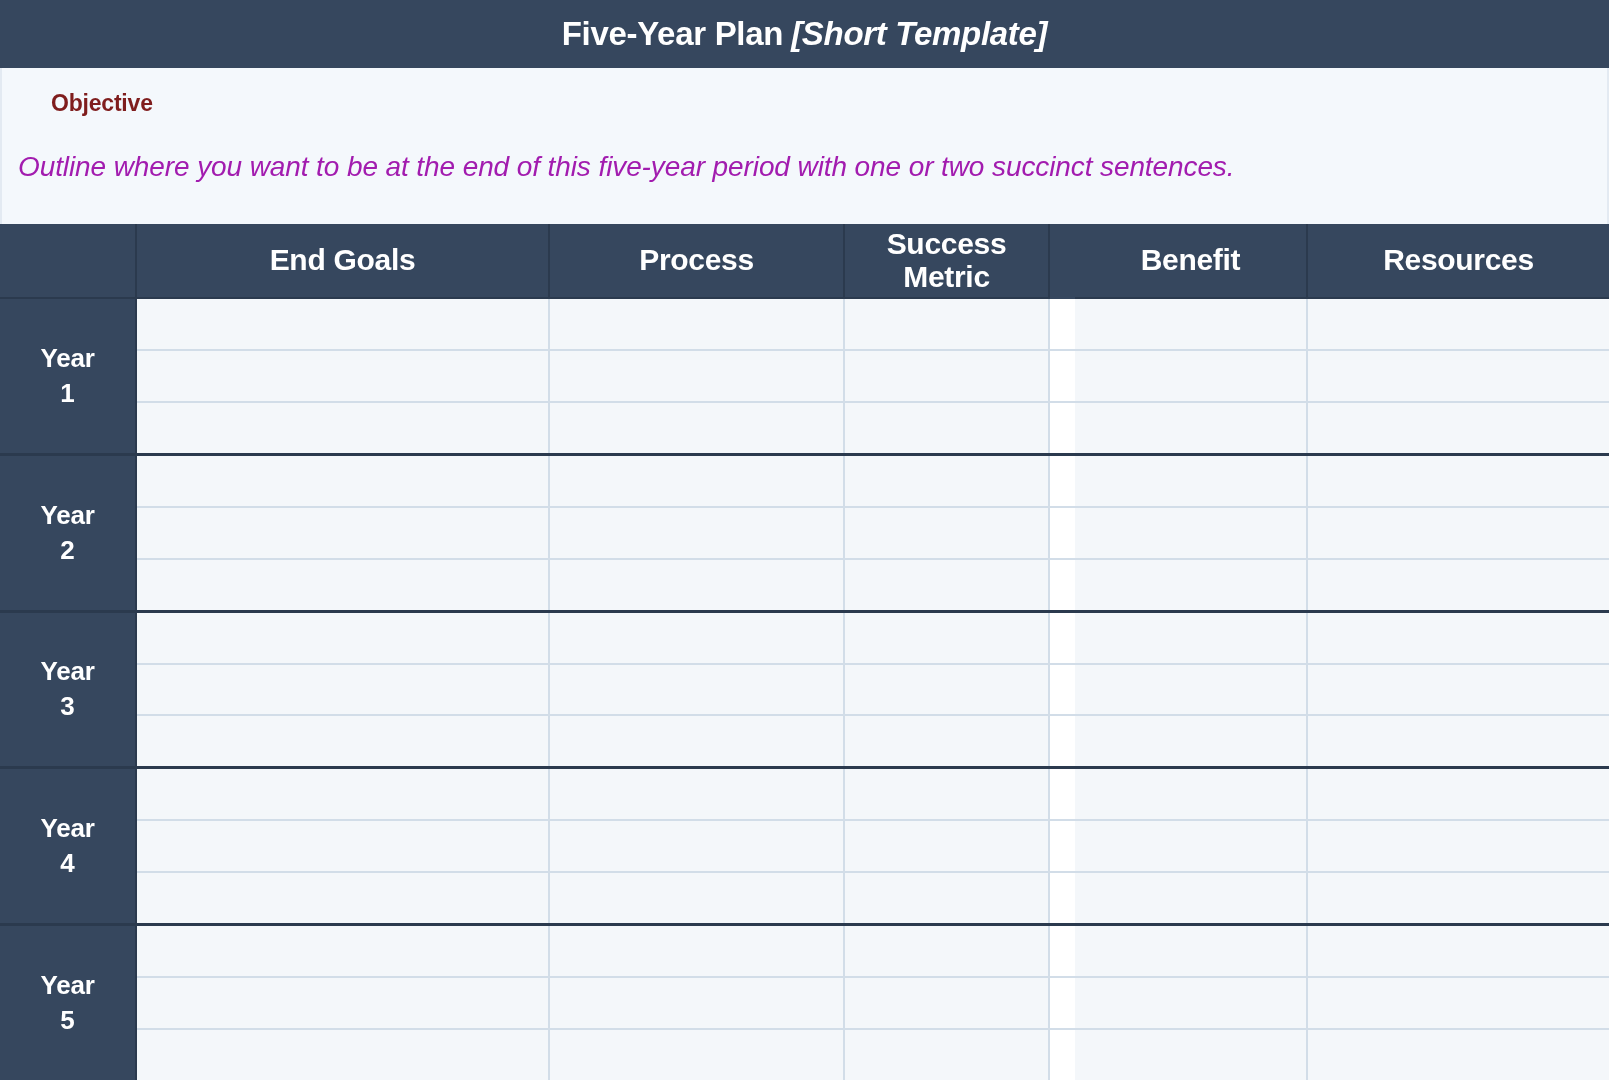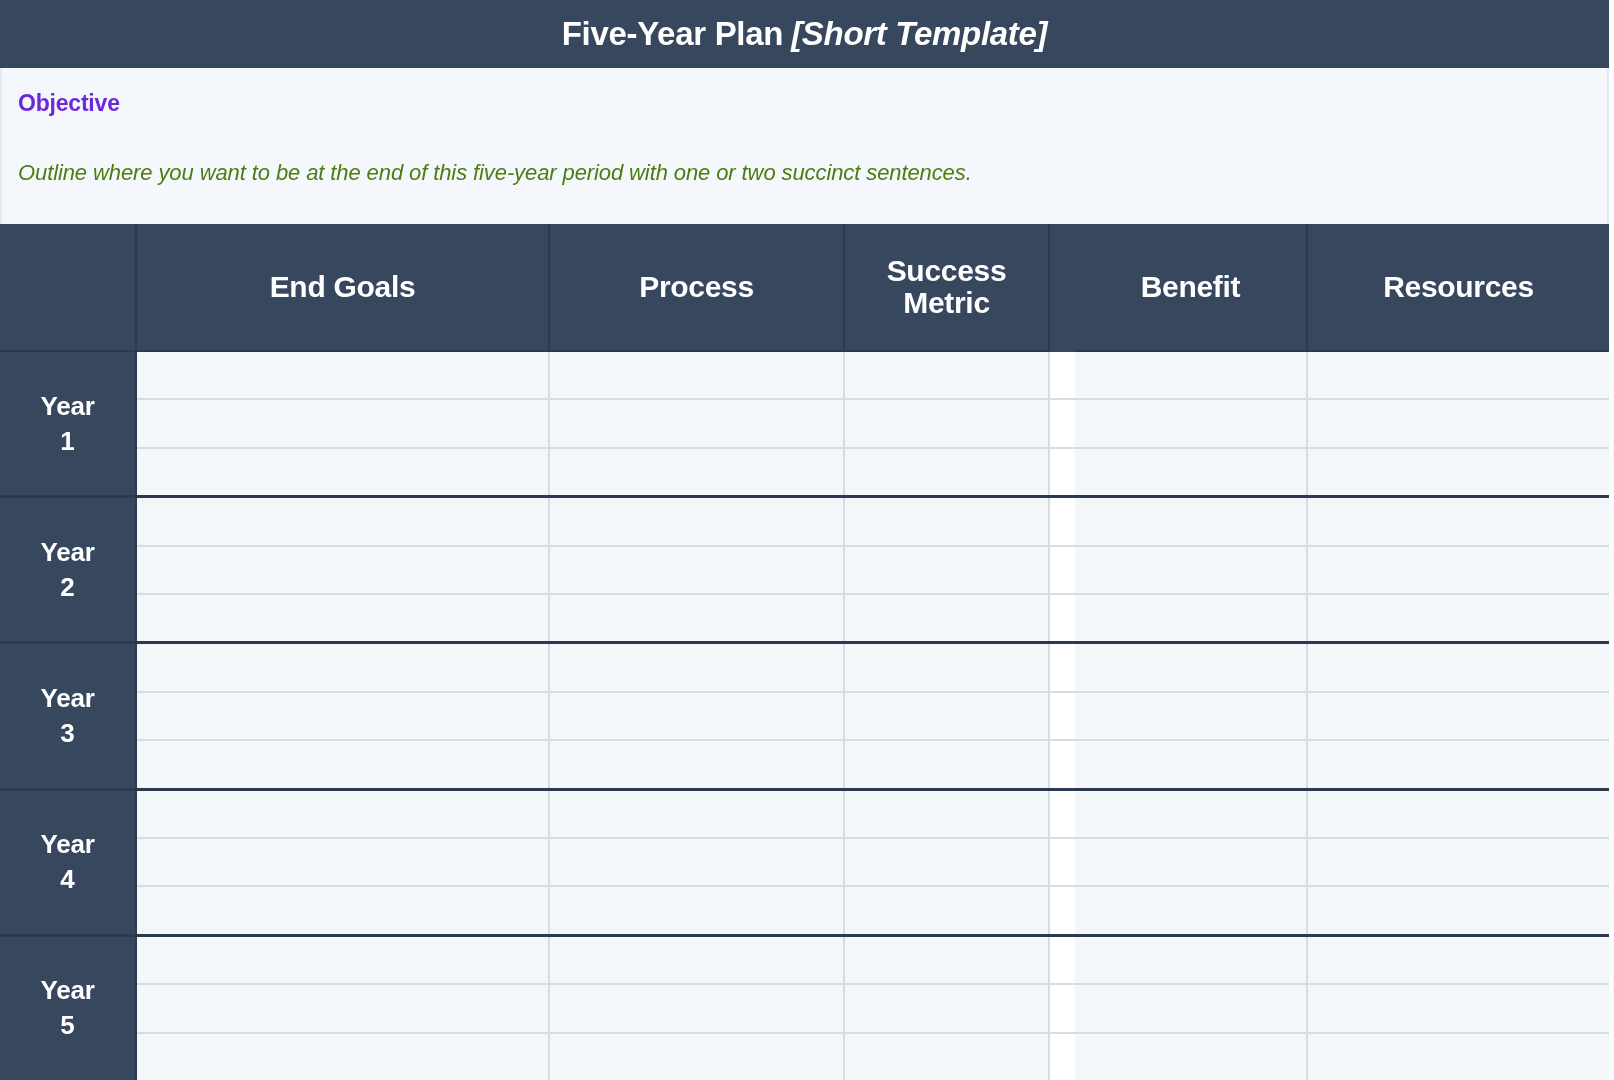--- a/index.html
+++ b/index.html
@@ -45,29 +45,30 @@
   .objective-panel {
     flex: 0 0 auto;
     height: 156px;
     background: #f4f8fc;
     border-left: 2px solid #e3eaf2;
     border-right: 2px solid #e3eaf2;
     margin-right: 5px;
     padding: 22px 16px 0 16px;
   }
   .objective-label {
-    color: #6d28d9;
+    color: #7f1d1d;
     font-size: 23px;
     font-weight: bold;
     letter-spacing: -0.2px;
+    margin-left: 33px;
   }
   .objective-desc {
-    margin-top: 43px;
-    color: #4d7c0f;
-    font-size: 22px;
+    margin-top: 34px;
+    color: #a21caf;
+    font-size: 28px;
     font-style: italic;
     font-weight: normal;
     letter-spacing: -0.1px;
   }
 
   
   .plan-table {
     flex: 1 1 auto;
     display: flex;
     flex-direction: column;
@@ -84,21 +85,21 @@
   .c-year  { flex: 0 0 137px; }
   .c-goals { flex: 0 0 413px; }
   .c-proc  { flex: 0 0 295px; }
   .c-succ  { flex: 0 0 205px; }
   .c-bene  { flex: 0 0 233px; margin-left: 25px; }
   .c-res   { flex: 1 1 auto; }
 
   
   .header-row {
     flex: 0 0 auto;
-    height: 128px;
+    height: 75px;
     background: #36475e;
   }
   .header-row > div {
     background: #36475e;
     display: flex;
     align-items: center;
     justify-content: center;
     color: #ffffff;
     font-size: 30px;
     font-weight: bold;

